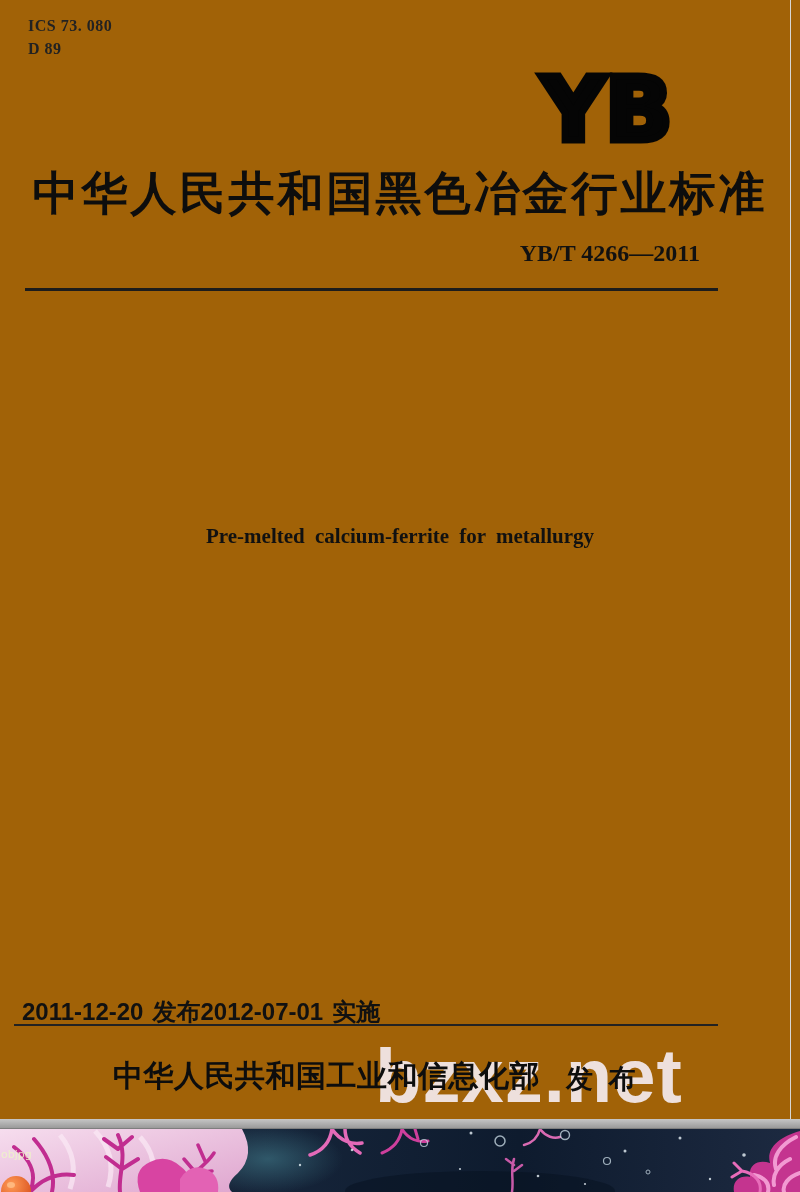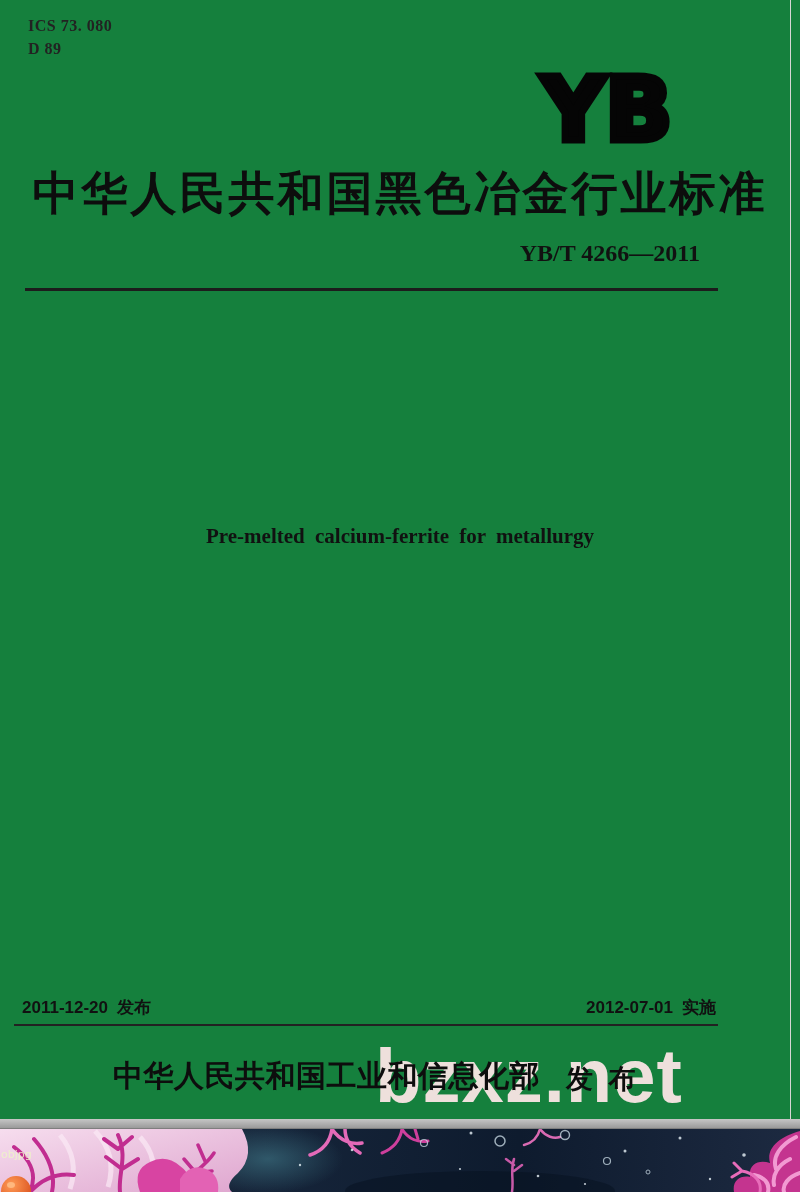--- a/index.html
+++ b/index.html
@@ -1,17 +1,17 @@
 <!DOCTYPE html>
 <html><head>
 <meta charset="utf-8">
 <style>
   html,body{margin:0;padding:0;}
   body{background:#ffffff;font-family:"Liberation Sans",sans-serif;}
-  .page{position:relative;width:800px;height:1192px;background:#15803d;overflow:hidden;color:#1a1a1a;}
+  .page{position:relative;width:800px;height:1192px;background:#a16207;overflow:hidden;color:#1a1a1a;}
 
   .ics-block{position:absolute;left:28px;top:14px;font-family:"Liberation Serif",serif;
     font-weight:bold;font-size:16px;line-height:23px;color:#222;letter-spacing:.5px;}
 
   .yb-logo{position:absolute;top:58px;right:104px;}
 
   .std-category{position:absolute;top:163px;left:26px;right:26px;text-align:center;
     font-weight:bold;font-size:46px;letter-spacing:3px;color:#0d0d0d;white-space:nowrap;}
 
   .std-number{position:absolute;top:240px;right:100px;font-family:"Liberation Serif",serif;
@@ -19,21 +19,21 @@
 
   .rule-top{position:absolute;top:288px;left:25px;width:693px;height:2.5px;background:#1c1c1c;}
 
   .doc-title-zh{position:absolute;top:447px;left:0;width:100%;text-align:center;
     font-weight:bold;font-size:46px;letter-spacing:5px;color:#0d0d0d;}
 
   .doc-title-en{position:absolute;top:524px;left:0;width:100%;text-align:center;
     font-family:"Liberation Serif",serif;font-weight:bold;font-size:21px;word-spacing:5px;color:#111;}
 
   .dates-row{position:absolute;top:996px;left:22px;right:84px;display:flex;
-    justify-content:space-between;font-weight:bold;font-size:17px;color:#111;z-index:3;}
+    font-weight:bold;font-size:24px;color:#111;z-index:3;}
   .dates-row .lbl{margin-left:9px;}
 
   .rule-bottom{position:absolute;top:1024px;left:14px;width:704px;height:2px;background:#222;z-index:3;}
 
   .publisher-row{position:absolute;top:1056px;left:113px;display:flex;align-items:flex-end;
     gap:26px;z-index:3;}
   .publisher-name{font-weight:bold;font-size:30px;letter-spacing:.5px;color:#0d0d0d;white-space:nowrap;}
   .publish-action{font-weight:bold;font-size:27px;letter-spacing:4px;color:#0d0d0d;white-space:nowrap;}
 
   .watermark{position:absolute;top:1032px;left:375px;font-weight:bold;font-size:76px;

